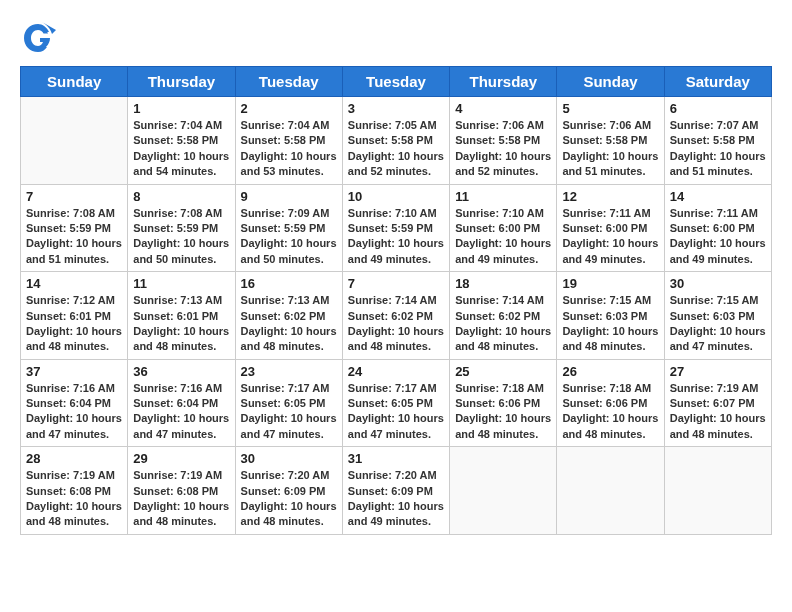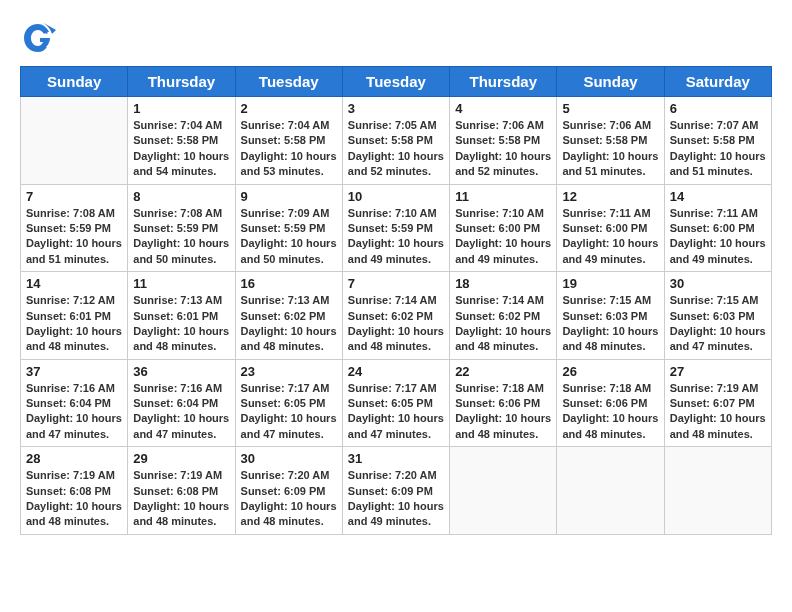--- a/index.html
+++ b/index.html
@@ -290,21 +290,21 @@
 and 47 minutes.</div>
         </td>
         <td>
           <span class="day-num">24</span>
           <div class="day-info" style="white-space: pre-line;">Sunrise: 7:17 AM
 Sunset: 6:05 PM
 Daylight: 10 hours
 and 47 minutes.</div>
         </td>
         <td>
-          <span class="day-num">22</span>
+          <span class="day-num">25</span>
           <div class="day-info" style="white-space: pre-line;">Sunrise: 7:18 AM
 Sunset: 6:06 PM
 Daylight: 10 hours
 and 48 minutes.</div>
         </td>
         <td>
           <span class="day-num">26</span>
           <div class="day-info" style="white-space: pre-line;">Sunrise: 7:18 AM
 Sunset: 6:06 PM
 Daylight: 10 hours

